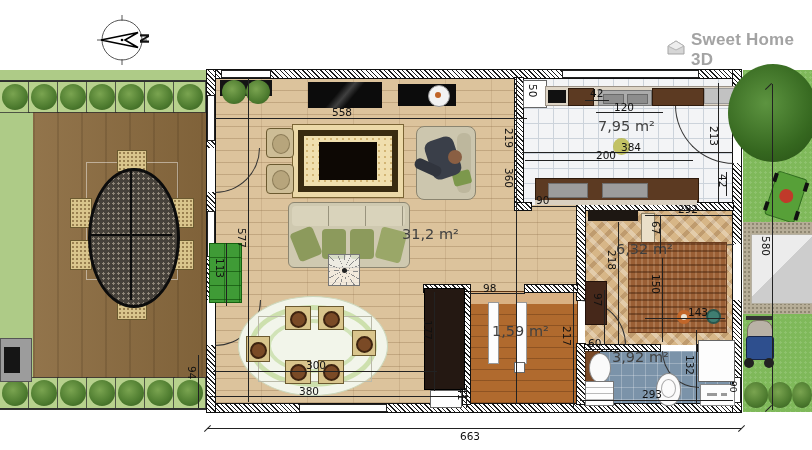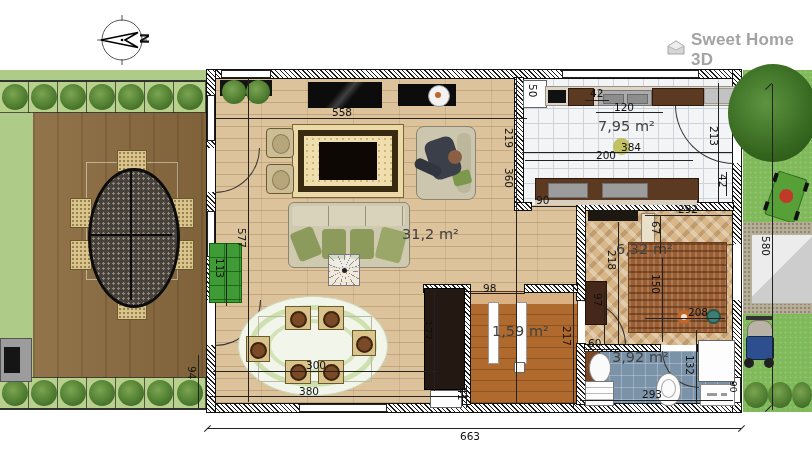--- a/index.html
+++ b/index.html
@@ -368,21 +368,21 @@
   <div class="dim" style="left:614px;top:102px;">120</div>
   <div class="dim" style="left:596px;top:150px;">200</div>
   <div class="dim" style="left:621px;top:142px;">384</div>
   <div class="dim v" style="left:708px;top:126px;">213</div>
   <div class="dim v" style="left:717px;top:174px;">42</div>
   <div class="dim" style="left:678px;top:204px;">292</div>
   <div class="dim v" style="left:650px;top:221px;">67</div>
   <div class="dim v" style="left:606px;top:250px;">218</div>
   <div class="dim v" style="left:592px;top:293px;">97</div>
   <div class="dim v" style="left:650px;top:274px;">150</div>
-  <div class="dim" style="left:688px;top:307px;">208</div>
+  <div class="dim" style="left:688px;top:307px;">143</div>
   <div class="dim" style="left:588px;top:338px;">60</div>
   <div class="dim v" style="left:684px;top:355px;">132</div>
   <div class="dim" style="left:642px;top:389px;">293</div>
   <div class="dim" style="left:483px;top:283px;">98</div>
   <div class="dim v" style="left:422px;top:320px;">177</div>
   <div class="dim v" style="left:456px;top:387px;">41</div>
   <div class="dim v" style="left:561px;top:326px;">217</div>
   <div class="dim" style="left:306px;top:360px;">300</div>
   <div class="dim" style="left:299px;top:386px;">380</div>
   <div class="dim v" style="left:236px;top:228px;">577</div>

